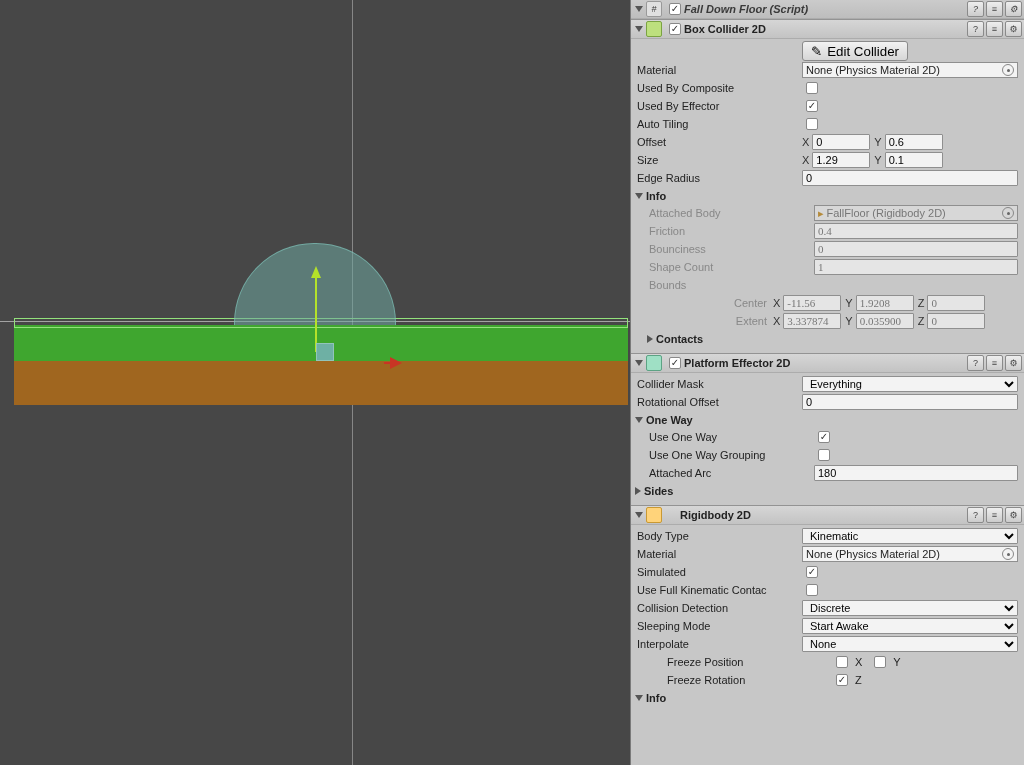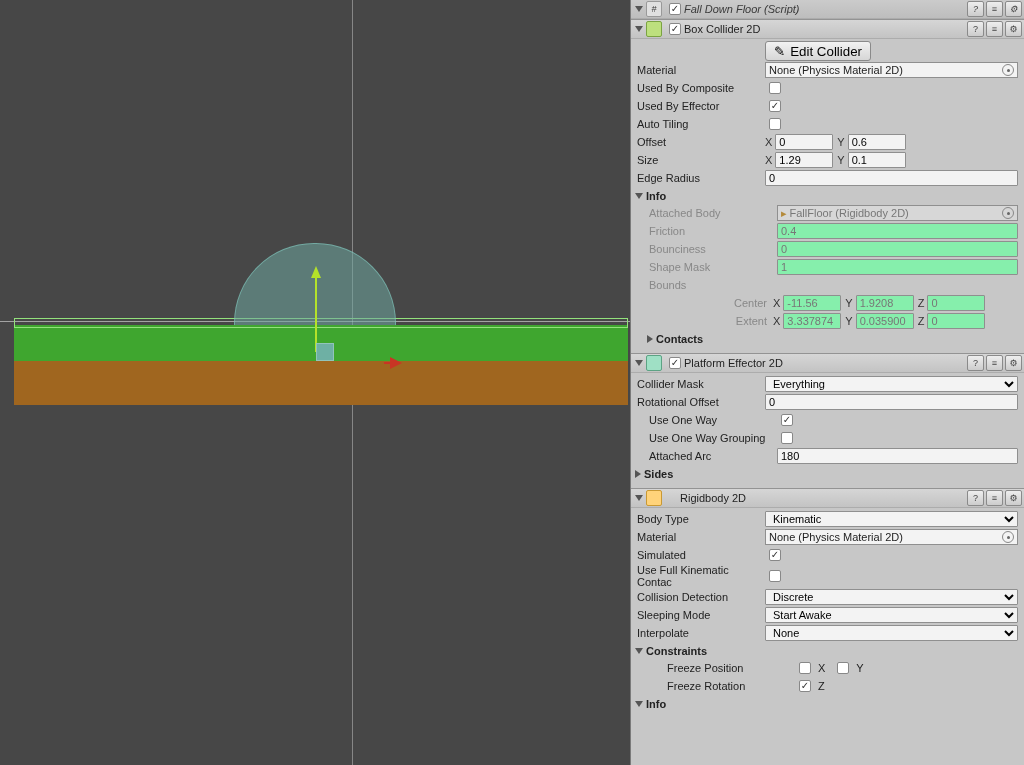--- a/index.html
+++ b/index.html
@@ -23,32 +23,32 @@
 .clipped{background:linear-gradient(#cbcbcb,#bdbdbd);color:#3a3a3a;font-style:italic;}
 .tri{display:inline-block;width:0;height:0;border-left:4px solid transparent;border-right:4px solid transparent;border-top:6px solid #555;margin-right:3px;}
 .tri.closed{border-top:4px solid transparent;border-bottom:4px solid transparent;border-left:6px solid #555;border-right:none;}
 .cicon{width:14px;height:14px;margin-right:3px;border-radius:2px;display:inline-flex;align-items:center;justify-content:center;font-size:9px;}
 .cicon.box{background:#bde07e;border:1px solid #7ba342;}
 .cicon.eff{background:#9fe0c5;border:1px solid #5da385;}
 .cicon.rb{background:#ffd37a;border:1px solid #c99934;}
 .cicon.scr{background:#e0e0e0;border:1px solid #999;}
 .enable{width:12px;height:12px;margin-right:3px;appearance:none;background:#fff;border:1px solid #888;border-radius:2px;}
 .enable:checked::after{content:"✓";display:block;font-size:10px;line-height:10px;color:#333;text-align:center;}
-.comp-head b{font-weight:normal;}
+.comp-head b{font-weight:bold;}
 .head-tools{position:absolute;right:2px;top:1px;display:flex;gap:2px;}
 .head-tool{width:15px;height:14px;background:linear-gradient(#eee,#ccc);border:1px solid #8a8a8a;border-radius:2px;display:flex;align-items:center;justify-content:center;font-size:9px;color:#444;}
 .rows{padding:2px 6px 6px 6px;}
 .row{display:flex;align-items:center;min-height:18px;}
 .row.sub{padding-left:12px;}
-.lbl{width:128px;flex:none;color:#222;}
+.lbl{width:165px;flex:none;color:#222;}
 .lbl.disabled{color:#888;}
 .val{flex:1;display:flex;align-items:center;gap:4px;}
 input.txt,select.sel{height:16px;box-sizing:border-box;border:1px solid #8f8f8f;background:#f3f3f3;font-size:11px;padding:0 3px;border-radius:1px;}
 input.txt{width:100%;}
-input.txt[disabled]{background:#86efac;color:#777;}
+input.txt[disabled]{background:#e5e5e5;color:#777;font-family:Liberation Serif, serif;}
 .ck{width:12px;height:12px;appearance:none;background:#fff;border:1px solid #888;border-radius:2px;}
 .ck:checked::after{content:"✓";display:block;font-size:10px;line-height:10px;color:#333;text-align:center;}
 .sel{width:100%;background:#ececec;}
 .pair{display:flex;align-items:center;gap:3px;}
 .pair span{color:#333;}
 .pair input{width:58px;}
 .ref{flex:1;display:flex;align-items:center;height:16px;border:1px solid #8f8f8f;background:#f3f3f3;padding:0 3px;box-sizing:border-box;justify-content:center;}
 .ref.dis{background:#d7d7d7;color:#777;}
 .ref .dot{margin-left:auto;width:10px;height:10px;border:1px solid #888;border-radius:50%;display:flex;align-items:center;justify-content:center;}
 .ref .dot::after{content:"";width:3px;height:3px;background:#666;border-radius:50%;}
@@ -192,21 +192,21 @@
               <input class="txt" disabled="" value="0.4" style="">
             </div>
           </div>
         <div class="row sub">
             <span class="lbl disabled">Bounciness</span>
           <div class="val">
               <input class="txt" disabled="" value="0" style="">
             </div>
           </div>
         <div class="row sub">
-            <span class="lbl disabled">Shape Mask</span>
+            <span class="lbl disabled">Shape Count</span>
           <div class="val">
               <input class="txt" disabled="" value="1" style="">
             </div>
           </div>
         <div class="row sub">
             <span class="lbl disabled">Bounds</span>
           </div>
         <div class="row sub" style="padding-left:70px">
             <span class="lbl disabled" style="width:60px;text-align:right;padding-right:6px">Center</span>
           <div class="val">
@@ -267,20 +267,24 @@
               <select class="sel"><option>Everything</option></select>
             </div>
           </div>
         <div class="row">
             <span class="lbl">Rotational Offset</span>
           <div class="val">
               <input class="txt" value="0" style="">
             </div>
           </div>
 
+        <div class="group-hd">
+            <span class="tri"></span>
+            <span>One Way</span>
+          </div>
         <div class="row sub">
             <span class="lbl">Use One Way</span>
           <div class="val">
               <input type="checkbox" class="ck" checked="" style="">
             </div>
           </div>
         <div class="row sub">
             <span class="lbl">Use One Way Grouping</span>
           <div class="val">
               <input type="checkbox" class="ck" style="">
@@ -352,24 +356,20 @@
               <select class="sel"><option>Start Awake</option></select>
             </div>
           </div>
         <div class="row">
             <span class="lbl">Interpolate</span>
           <div class="val">
               <select class="sel"><option>None</option></select>
             </div>
           </div>
 
-        <div class="group-hd">
-            <span class="tri"></span>
-            <span>Constraints</span>
-          </div>
         <div class="row sub">
             <span class="lbl" style="padding-left:18px">Freeze Position</span>
           <div class="val">
             <input type="checkbox" class="ck" style="">
               <span>X</span>
             <input type="checkbox" class="ck" style="margin-left: 8px;">
               <span>Y</span>
           </div>
           </div>
         <div class="row sub">

